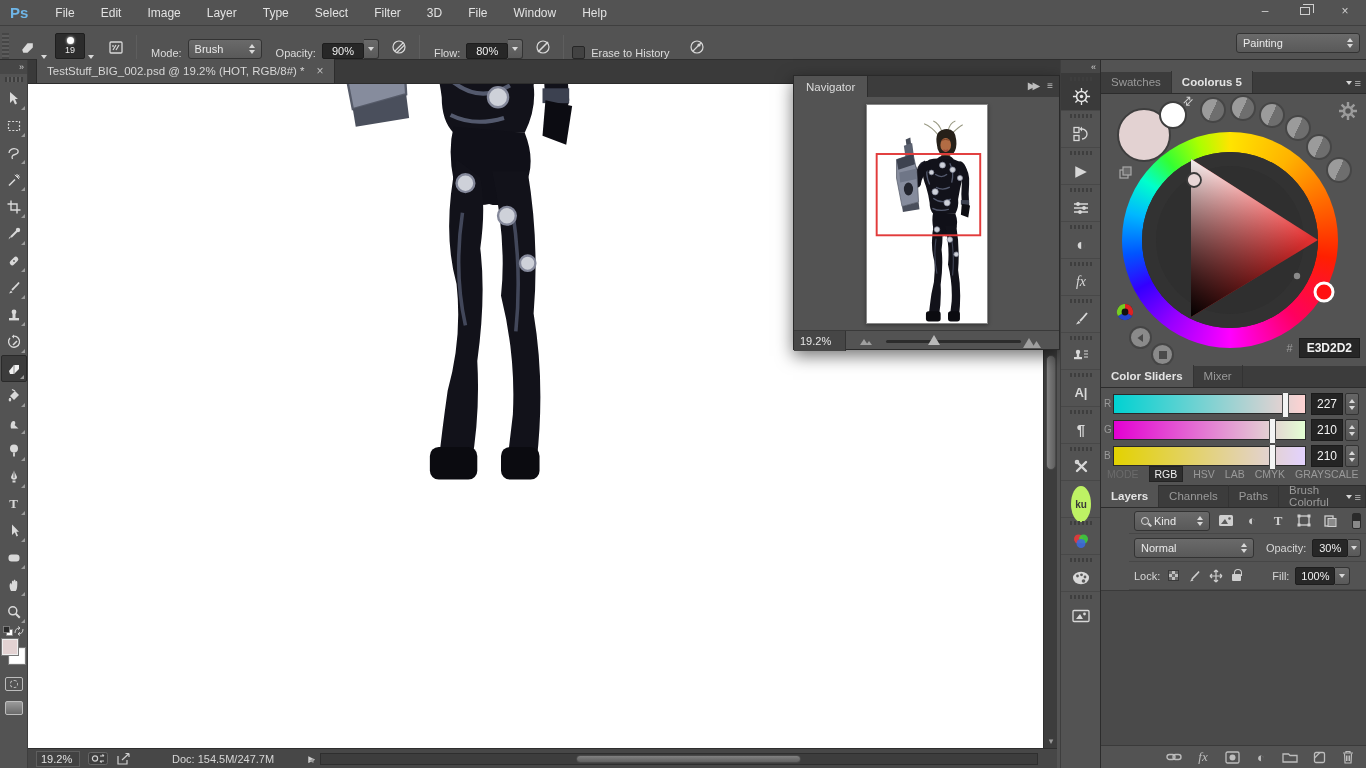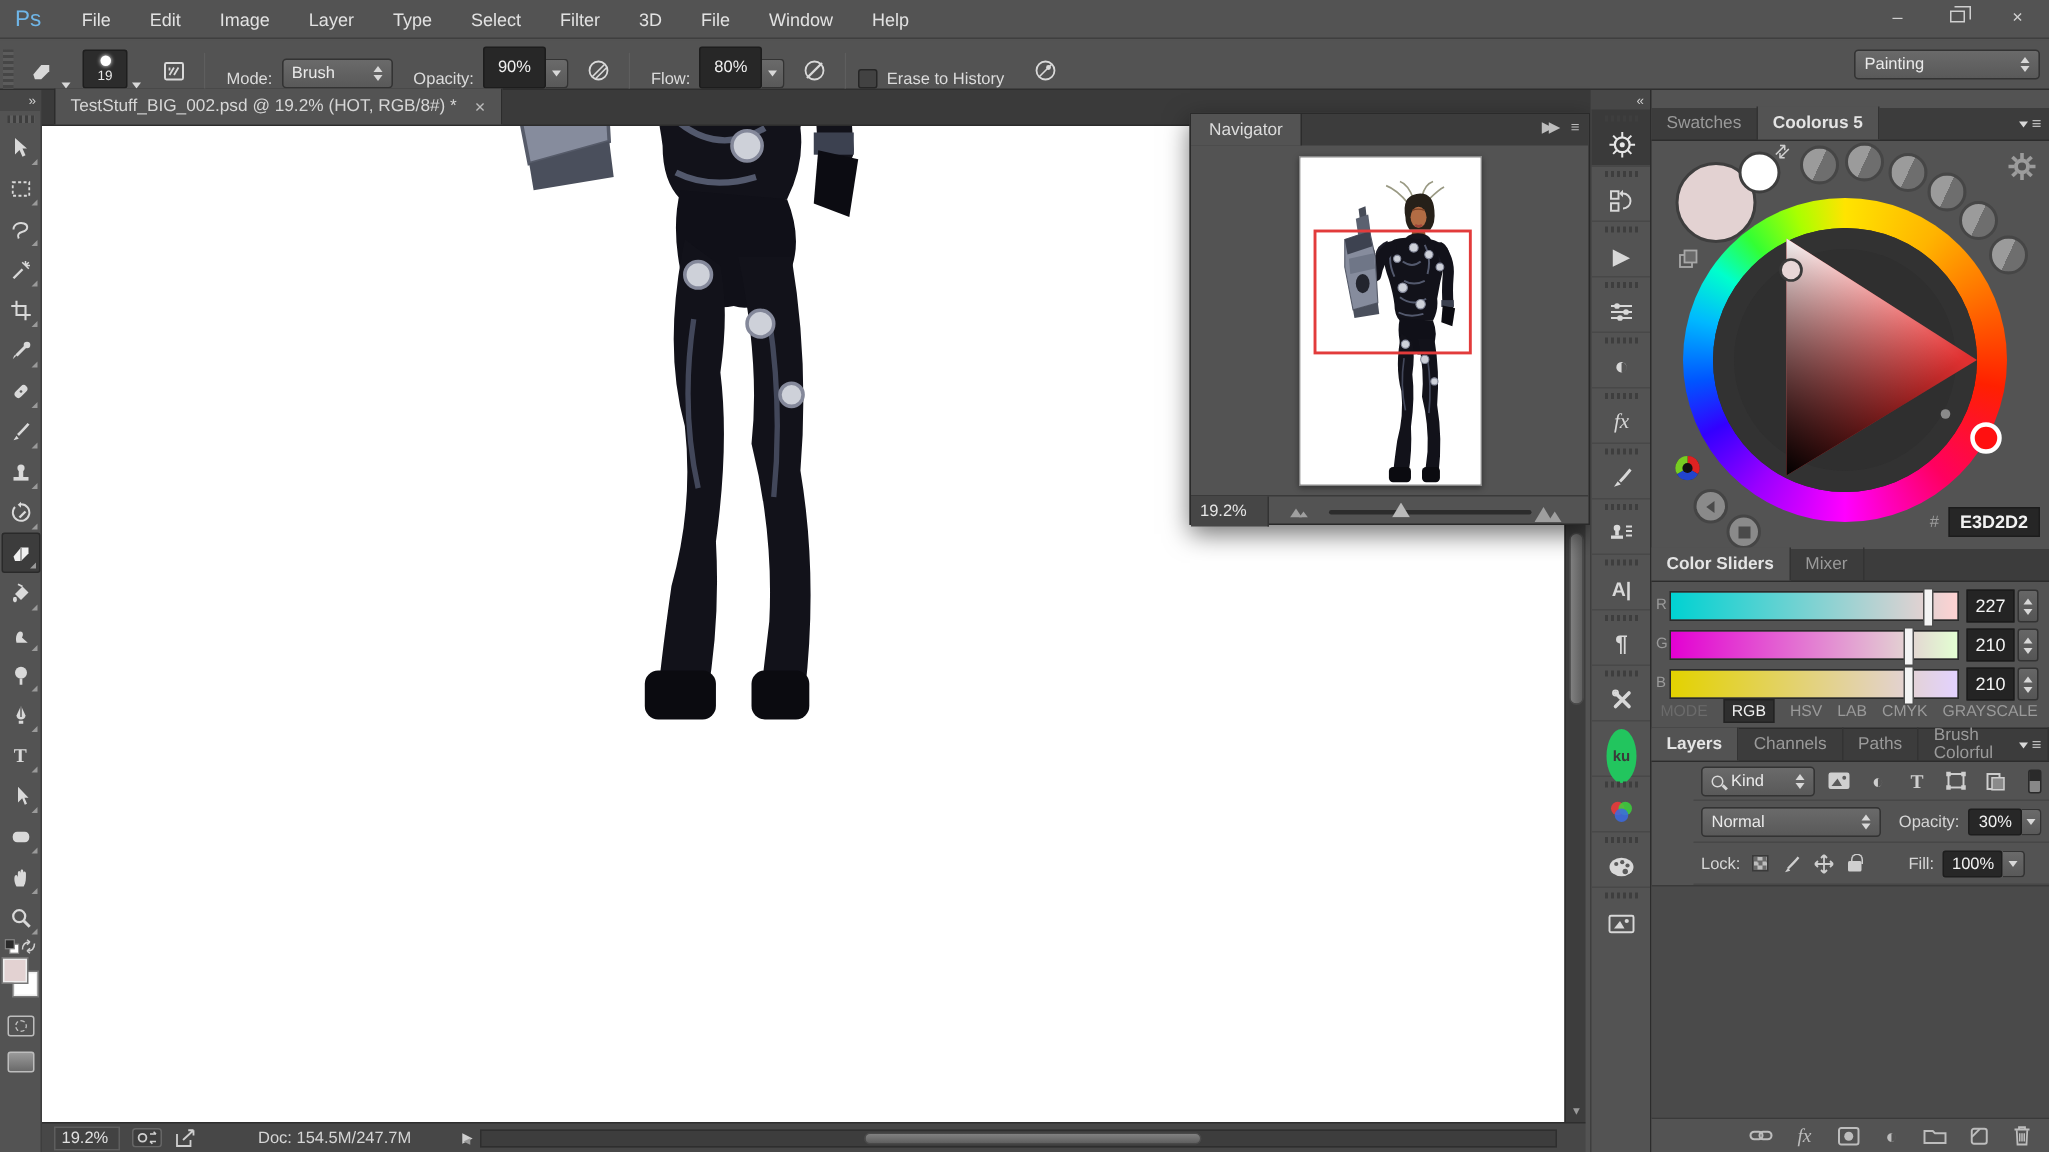--- a/index.html
+++ b/index.html
@@ -3,33 +3,33 @@
 <meta charset="utf-8">
 <style>
   * { box-sizing: border-box; margin:0; padding:0; user-select:none; }
   html,body { width:1366px; height:768px; overflow:hidden; background:#535353;
     font-family:"Liberation Sans","DejaVu Sans",sans-serif; font-size:11px; color:#d6d6d6; }
   .abs { position:absolute; }
   .app { position:relative; width:1366px; height:768px; background:#535353; }
 
   
   .menubar { left:0; top:0; width:1366px; height:26px; background:#535353; border-bottom:1px solid #3f3f3f; display:flex; align-items:center; }
-  .ps-logo { color:#6fb6e8; font-weight:normal; font-size:15px; margin:0 14px 0 10px; letter-spacing:0; }
+  .ps-logo { color:#6fb6e8; font-weight:bold; font-size:15px; margin:0 14px 0 10px; letter-spacing:0; }
   .menu-item { padding:0 13px; font-size:12px; color:#e2e2e2; line-height:26px; cursor:default; }
   .win-controls { position:absolute; right:8px; top:2px; display:flex; gap:14px; align-items:center; }
   .win-btn { width:26px; height:18px; display:flex; align-items:center; justify-content:center; color:#cfcfcf; font-size:12px; }
   .restore-glyph { width:10px; height:8px; border:1.5px solid #cfcfcf; position:relative; }
   .restore-glyph::after{ content:""; position:absolute; left:2px; top:-4px; width:10px; height:8px; border:1.5px solid #cfcfcf; border-left:none; border-bottom:none; }
 
   
   .optionsbar { left:0; top:27px; width:1366px; height:33px; background:#535353; border-bottom:1px solid #2e2e2e; display:flex; align-items:flex-end; }
   .grip-v { width:7px; height:26px; margin:0 6px 0 2px; background:repeating-linear-gradient(0deg,#464646 0 2px,#5c5c5c 2px 4px); }
   .opt-sep { width:1px; height:24px; background:#454545; border-right:1px solid #5e5e5e; margin:0 8px; }
   .dd { background:linear-gradient(#6a6a6a,#595959); border:1px solid #333; border-radius:3px; height:20px; display:inline-flex; align-items:center; padding:0 6px; color:#eaeaea; font-size:11px; gap:6px; }
-  .valbox { background:#272727; border:1px solid #1d1d1d; border-radius:2px; height:28px; min-width:42px; display:inline-flex; align-items:center; justify-content:center; color:#f0f0f0; }
+  .valbox { background:#272727; border:1px solid #1d1d1d; border-radius:2px; height:16px; min-width:42px; display:inline-flex; align-items:center; justify-content:center; color:#f0f0f0; }
   .dd-btn { width:15px; height:20px; background:linear-gradient(#6a6a6a,#595959); border:1px solid #333; border-left:none; border-radius:0 3px 3px 0; display:inline-flex; align-items:center; justify-content:center; }
   .tri-dn { width:0; height:0; border-left:4px solid transparent; border-right:4px solid transparent; border-top:5px solid #d8d8d8; }
   .tri-dn.s { border-left-width:3px; border-right-width:3px; border-top-width:4px; }
   .ud { display:inline-flex; flex-direction:column; gap:2px; margin-left:4px; }
   .ud i { display:block; width:0; height:0; border-left:3.5px solid transparent; border-right:3.5px solid transparent; }
   .ud i:first-child { border-bottom:4px solid #d8d8d8; }
   .ud i:last-child { border-top:4px solid #d8d8d8; }
   .opt-label { color:#dcdcdc; margin:0 6px; font-size:11px; }
   .brush-preview { width:30px; height:26px; background:#2c2c2c; border:1px solid #1e1e1e; border-radius:2px; display:flex; flex-direction:column; align-items:center; justify-content:center; gap:1px; }
   .brush-dot { width:7px; height:7px; border-radius:50%; background:#fff; box-shadow:0 0 3px #fff; }
@@ -595,21 +595,21 @@
         <span class="glyph">
       <svg width="17" height="17" viewBox="0 0 17 17">
             <path d="M4,13 L13,4 M4,4 L13,13" stroke="#d8d8d8" stroke-width="2.4" stroke-linecap="round"></path>
             <circle cx="4" cy="4" r="1.7" fill="none" stroke="#d8d8d8" stroke-width="1.2"></circle>
           </svg>
     </span>
       </div>
     <div class="dock-cell">
         <span class="handle"></span>
         <span class="glyph">
-      <span style="width:20px;height:36px;border-radius:50%;background:#22c55e;color:#3a3a3a;font-size:10px;font-weight:bold;display:flex;align-items:center;justify-content:center">ku</span>
+      <span style="width:20px;height:36px;border-radius:50%;background:#bef264;color:#3a3a3a;font-size:10px;font-weight:bold;display:flex;align-items:center;justify-content:center">ku</span>
     </span>
       </div>
     <div class="dock-cell">
         <span class="handle"></span>
         <span class="glyph">
       <svg width="20" height="18" viewBox="0 0 20 18">
             <circle cx="7.5" cy="7" r="4.5" fill="#e23b3b" opacity="0.95"></circle>
             <circle cx="12.5" cy="7" r="4.5" fill="#3bd23b" opacity="0.85"></circle>
             <circle cx="10" cy="11.5" r="4.5" fill="#3b6ae2" opacity="0.85"></circle>
           </svg>

